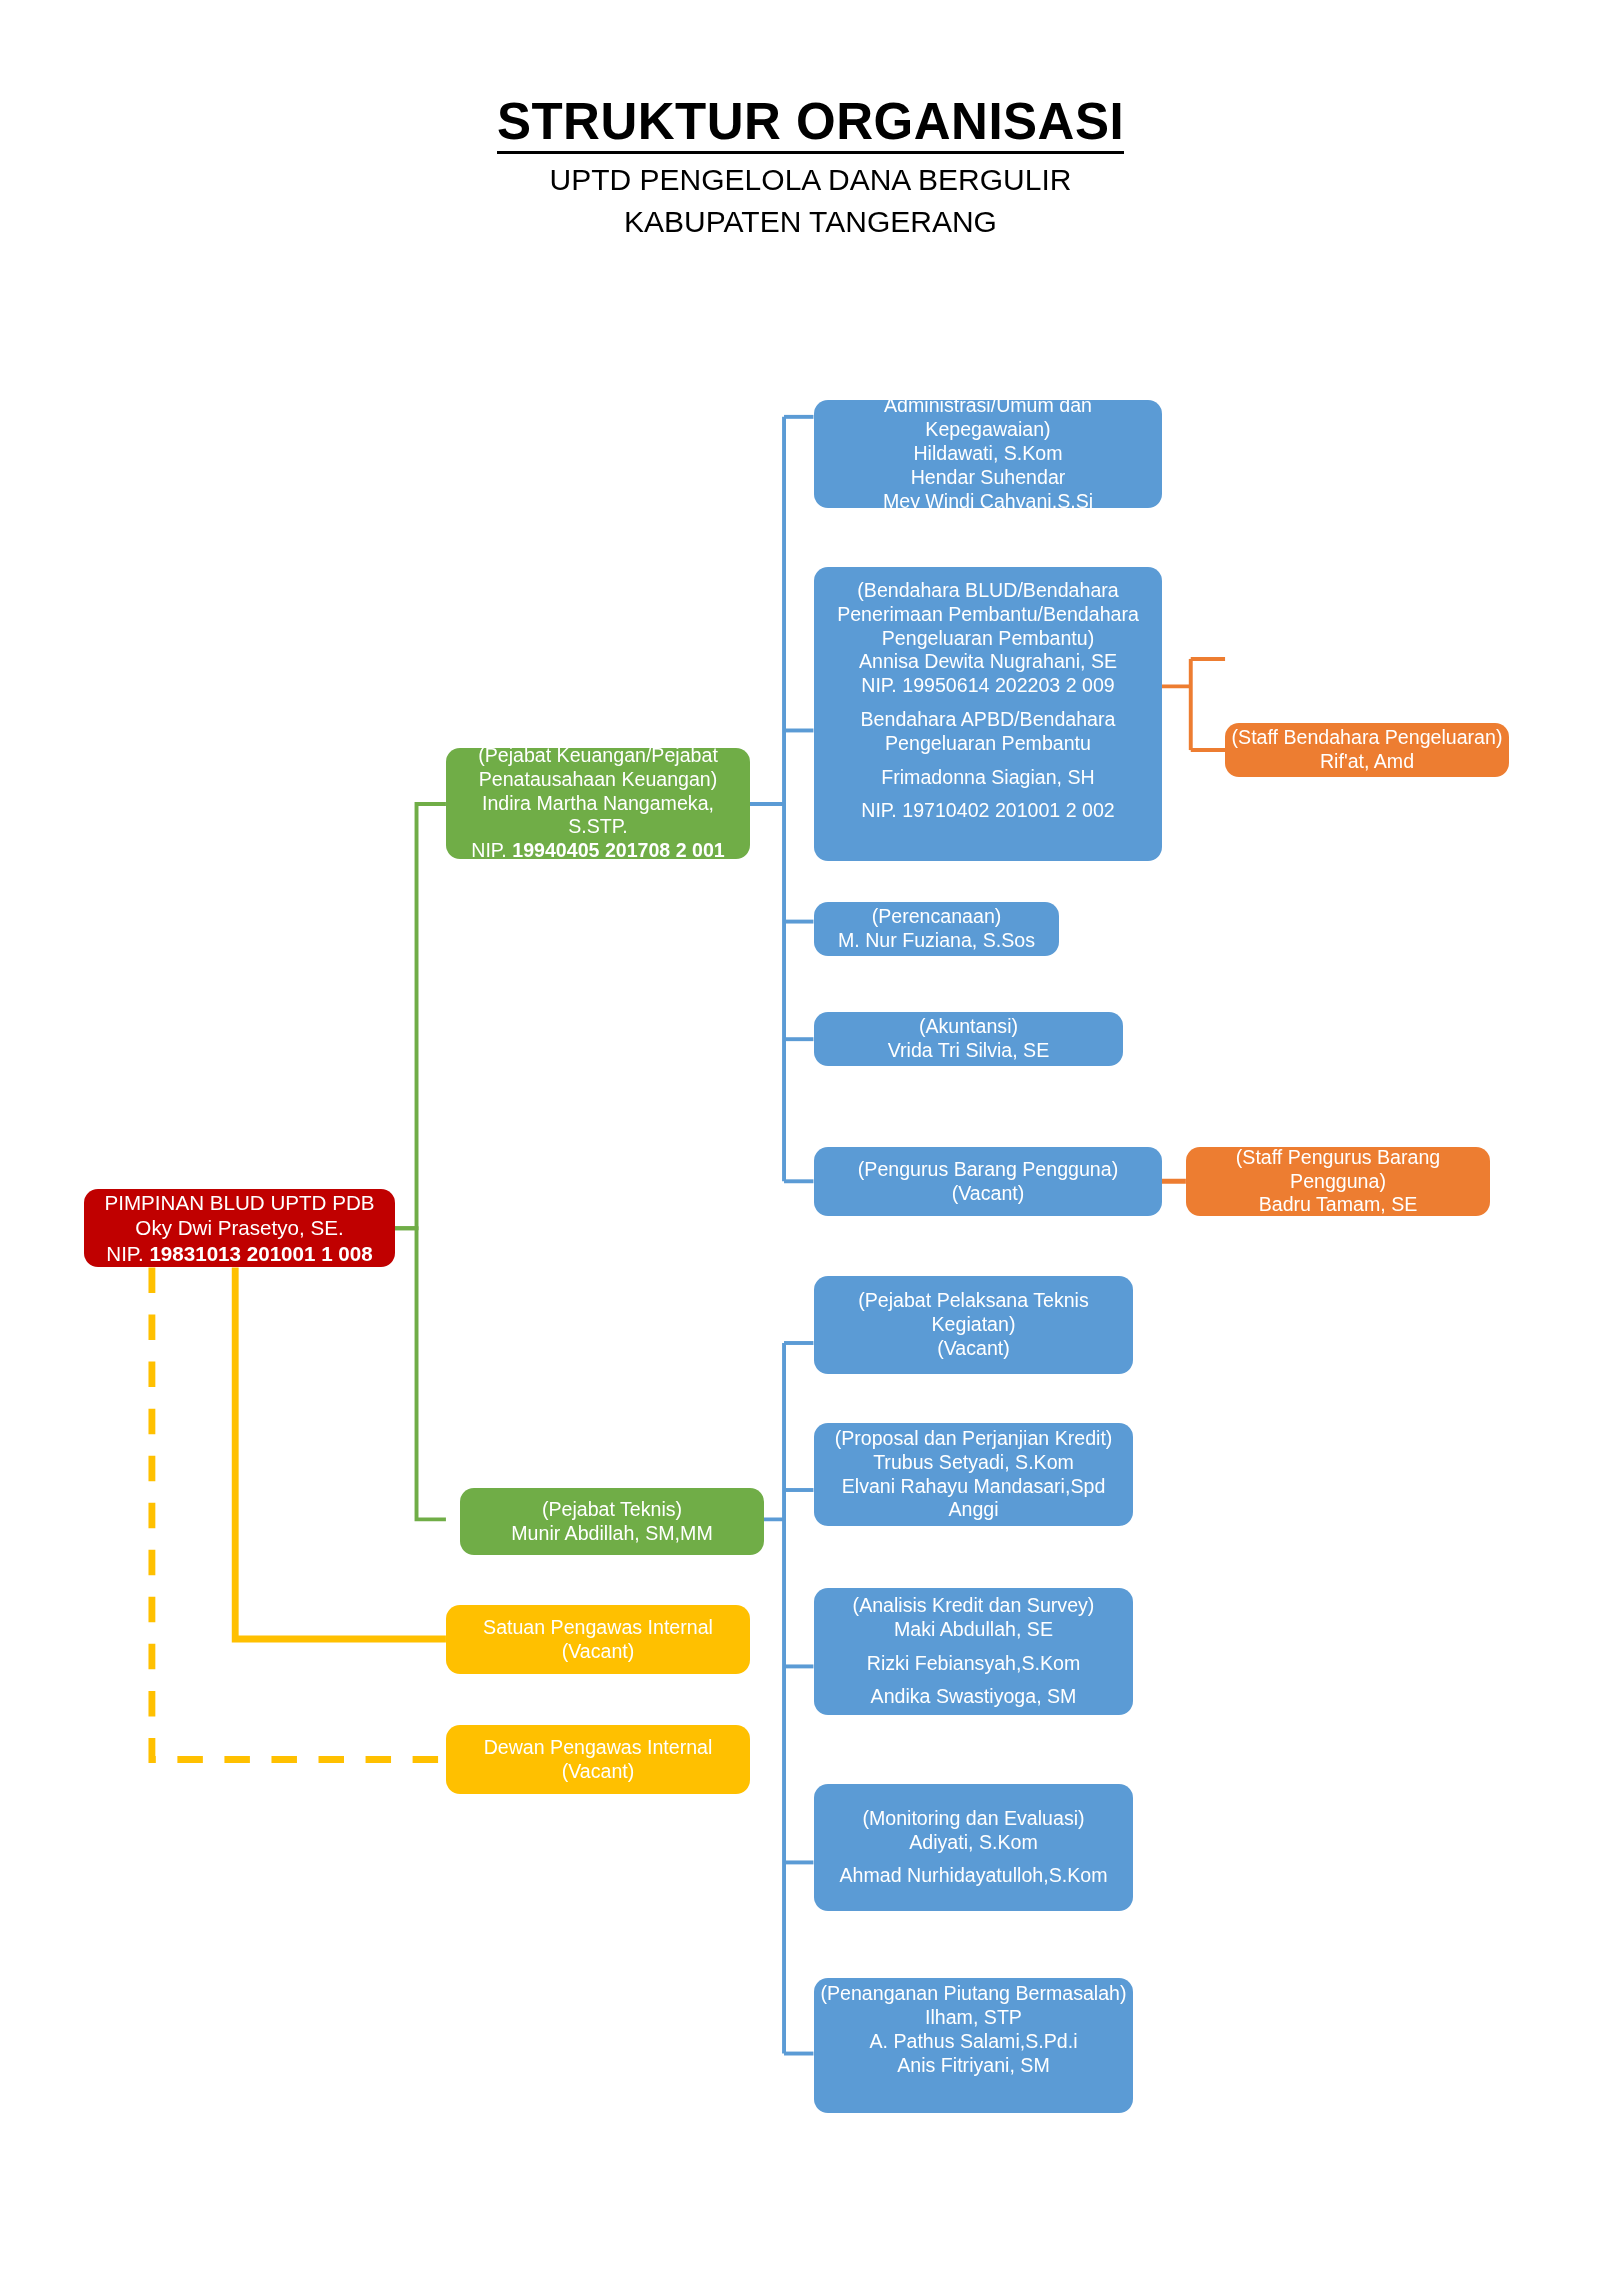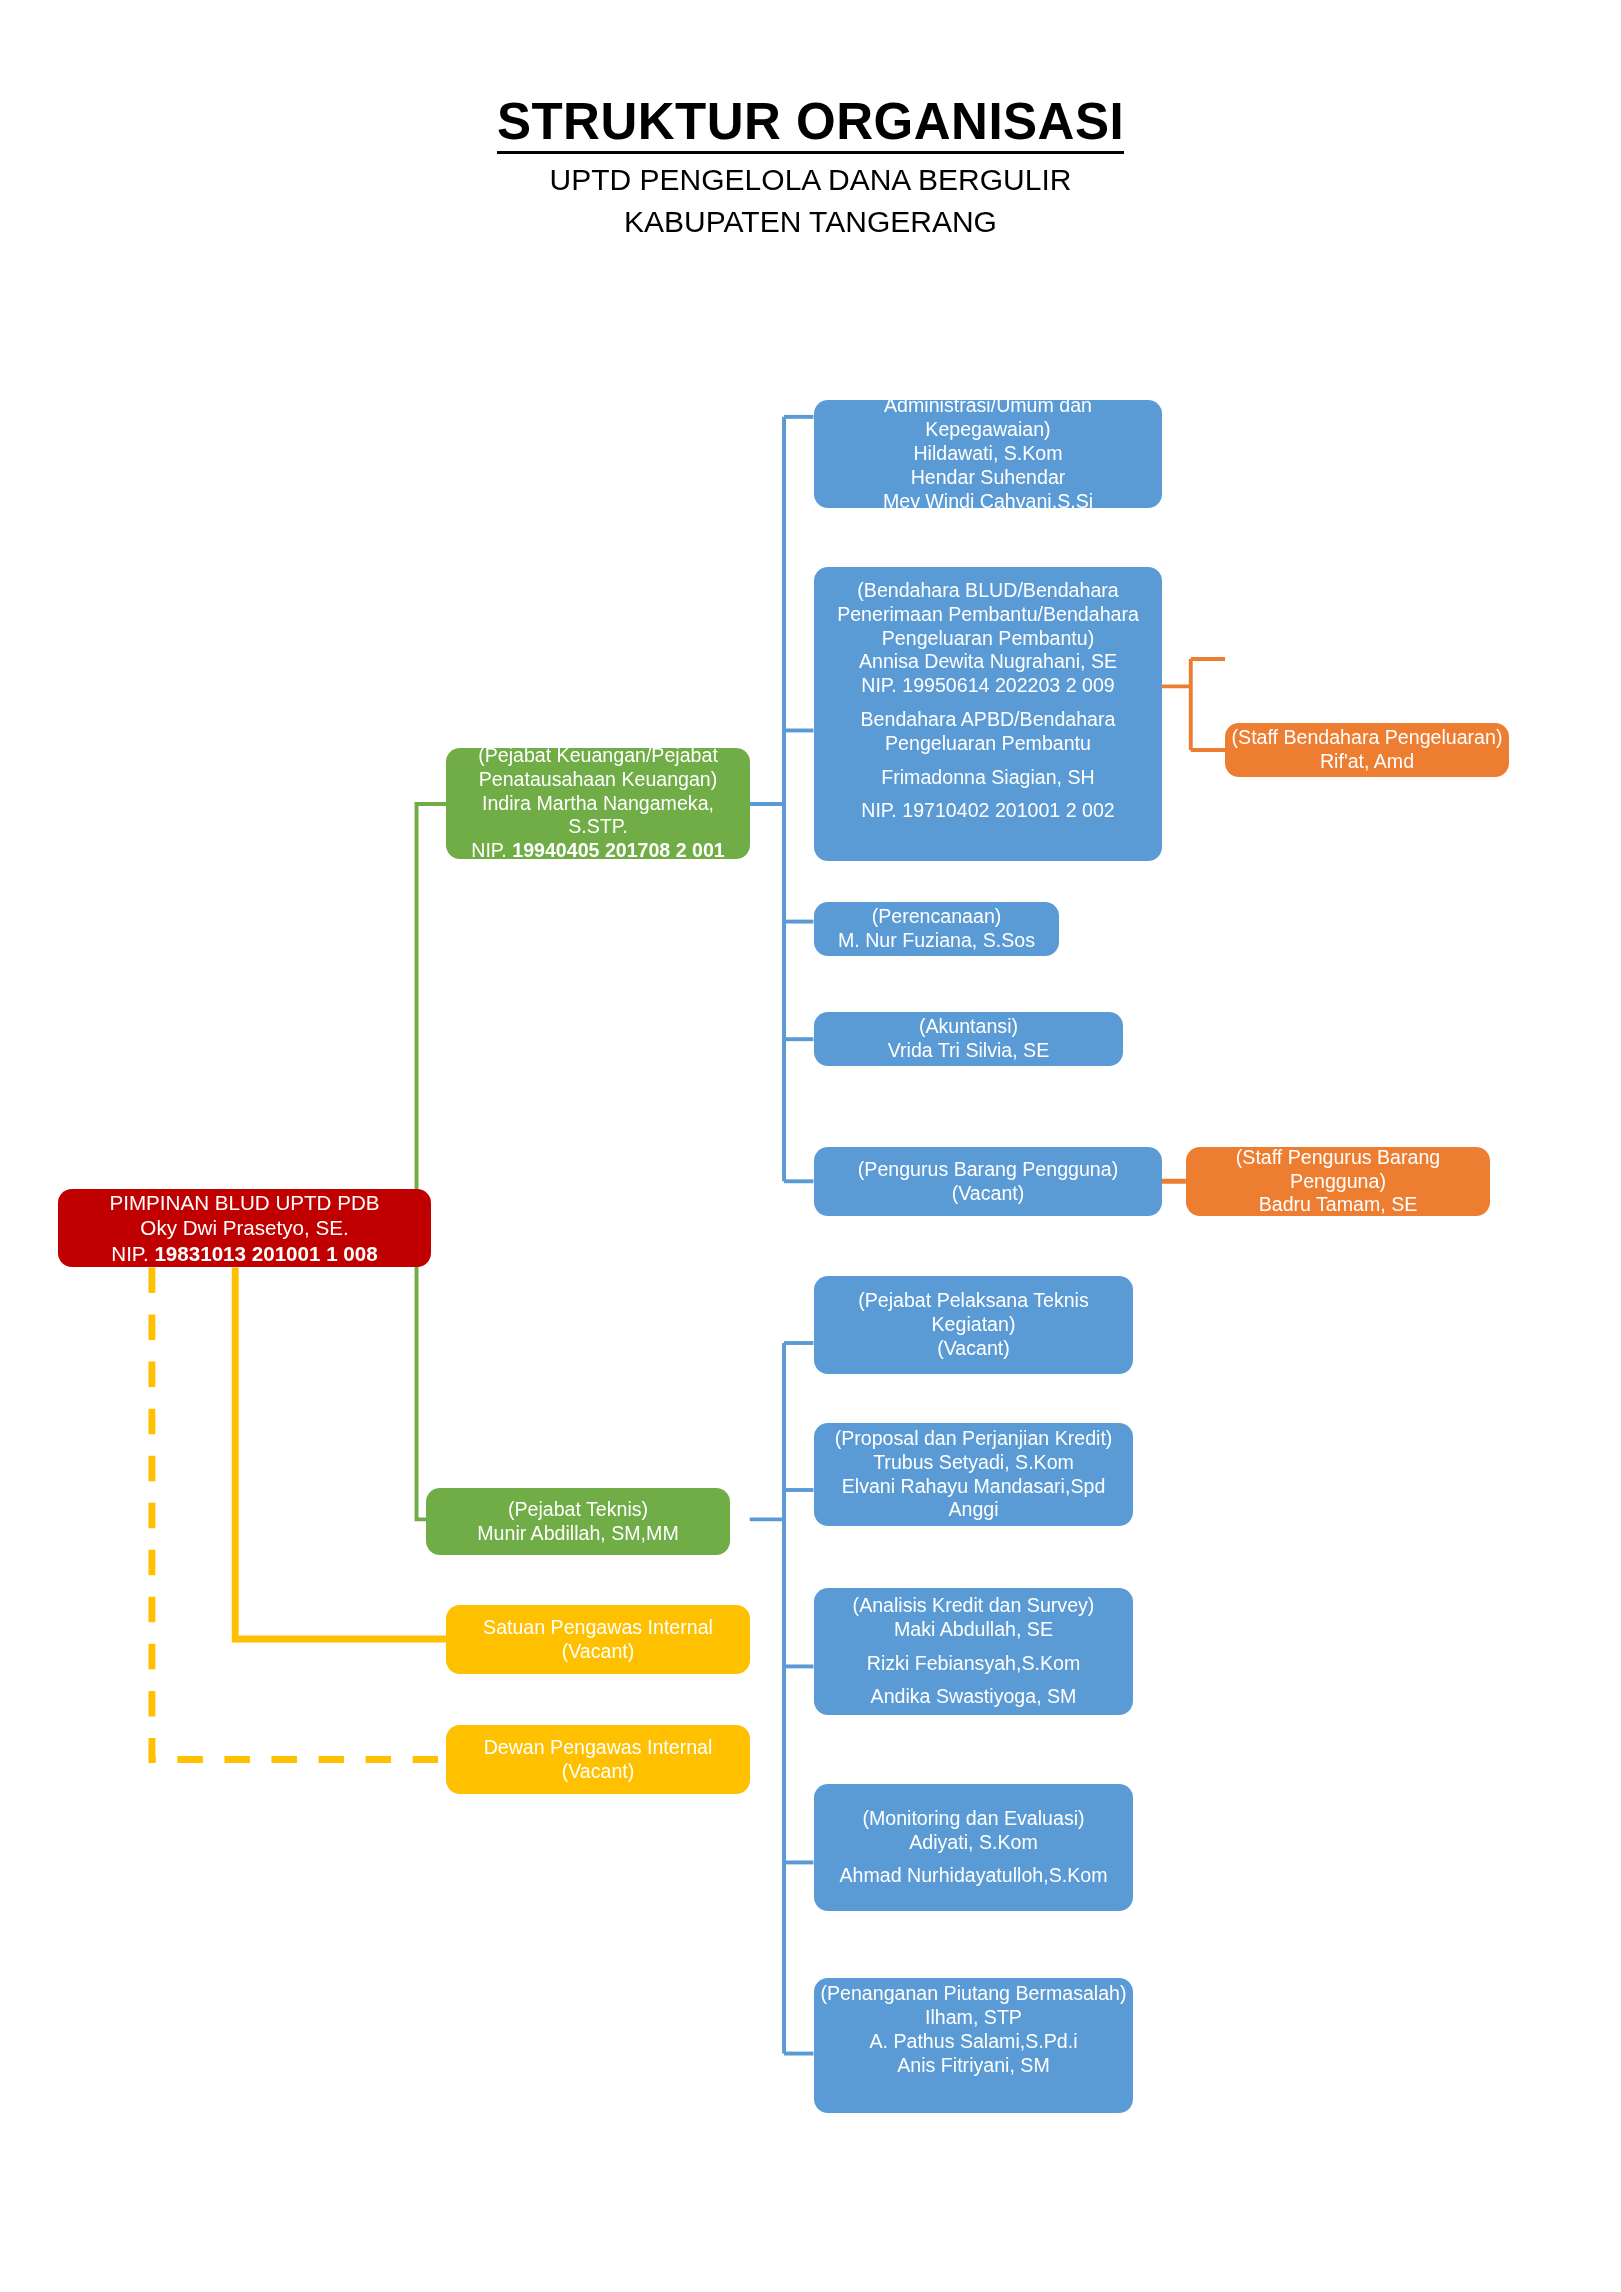--- a/index.html
+++ b/index.html
@@ -118,34 +118,34 @@
 
     <path d="M 765 1550 L 800 1550" stroke="#5b9bd5" stroke-width="4" fill="none"></path>
     <path d="M 800 1370 L 800 2095" stroke="#5b9bd5" stroke-width="4" fill="none"></path>
     <path d="M 800 1370 L 830 1370" stroke="#5b9bd5" stroke-width="4" fill="none"></path>
     <path d="M 800 1520 L 830 1520" stroke="#5b9bd5" stroke-width="4" fill="none"></path>
     <path d="M 800 1700 L 830 1700" stroke="#5b9bd5" stroke-width="4" fill="none"></path>
     <path d="M 800 1900 L 830 1900" stroke="#5b9bd5" stroke-width="4" fill="none"></path>
     <path d="M 800 2095 L 830 2095" stroke="#5b9bd5" stroke-width="4" fill="none"></path>
   </svg>
 
-  <div class="node n-red fs-21" style="left:58px; top:1189px; width:373px; height:78px;">
+  <div class="node n-red fs-21" style="left:84px; top:1189px; width:311px; height:78px;">
     <span class="line">PIMPINAN BLUD UPTD PDB</span>
     <span class="line">Oky Dwi Prasetyo, SE.</span>
     <span class="line"><span>NIP. </span><b class="nip">19831013 201001 1 008</b></span>
   </div>
 
   <div class="node n-green fs-20" style="left:446px; top:748px; width:304px; height:111px;">
     <span class="line">(Pejabat Keuangan/Pejabat</span>
     <span class="line">Penatausahaan Keuangan)</span>
     <span class="line">Indira Martha Nangameka, S.STP.</span>
     <span class="line"><span>NIP. </span><b class="nip">19940405 201708 2 001</b></span>
   </div>
 
-  <div class="node n-green fs-20" style="left:426px; top:1488px; width:304px; height:67px;">
+  <div class="node n-green fs-20" style="left:460px; top:1488px; width:304px; height:67px;">
     <span class="line">(Pejabat Teknis)</span>
     <span class="line">Munir Abdillah, SM,MM</span>
   </div>
 
   <div class="node n-blue fs-20" style="left:814px; top:400px; width:348px; height:108px;">
     <span class="line">Administrasi/Umum dan Kepegawaian)</span>
     <span class="line">Hildawati, S.Kom</span>
     <span class="line">Hendar Suhendar</span>
     <span class="line">Mey Windi Cahyani,S.Si</span>
   </div>

